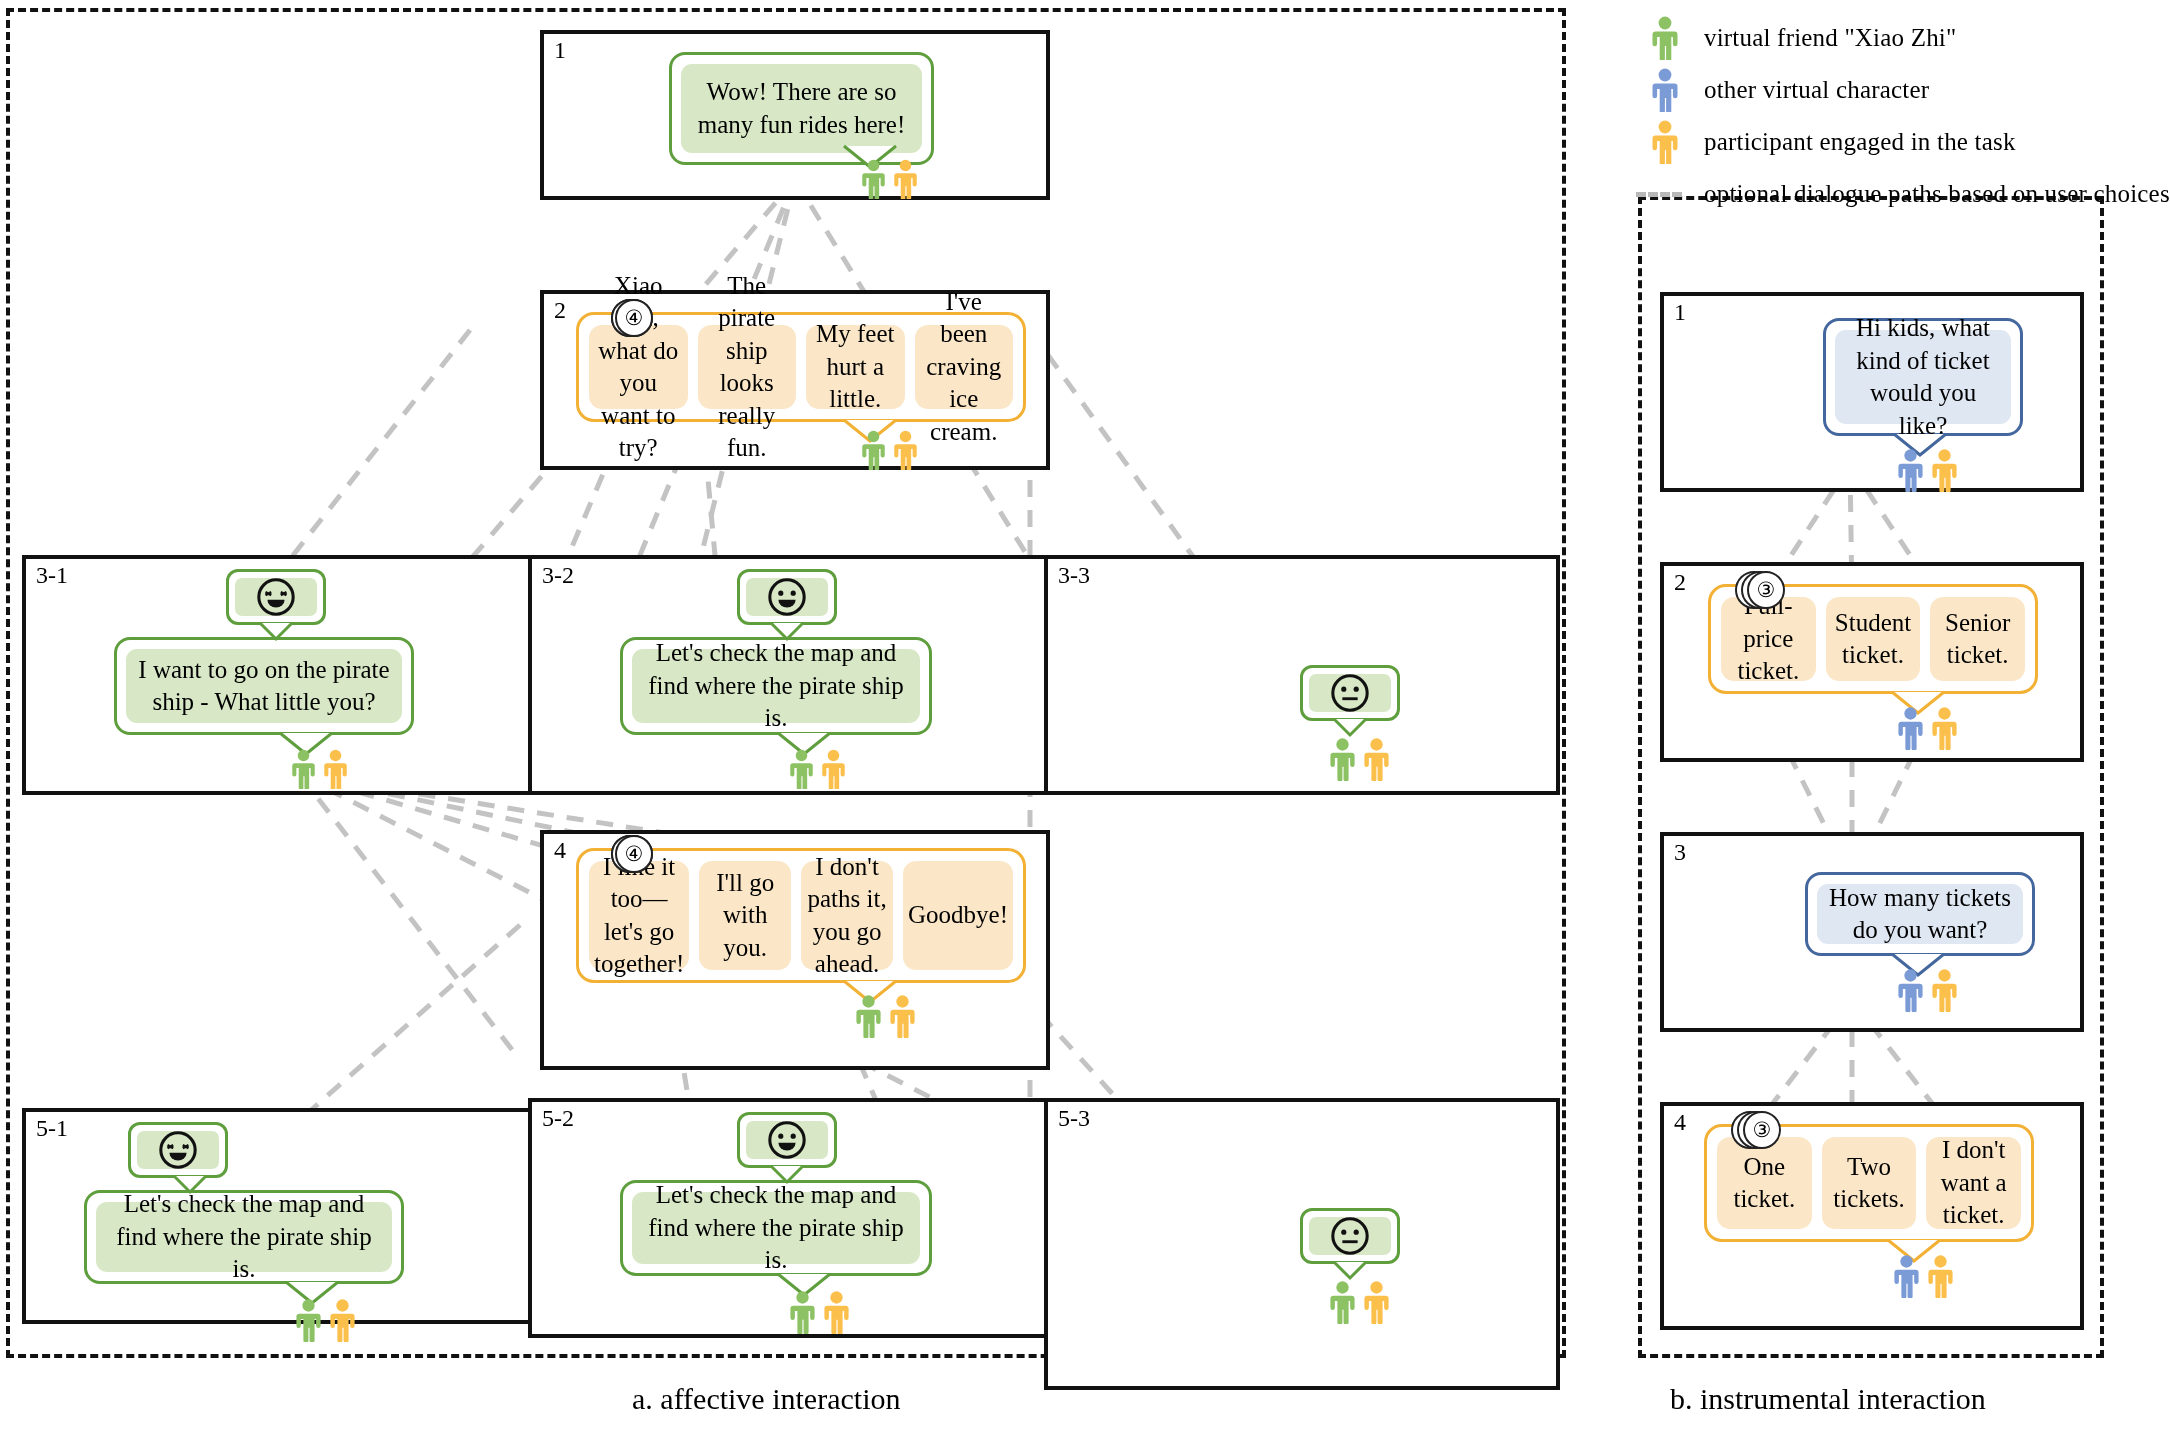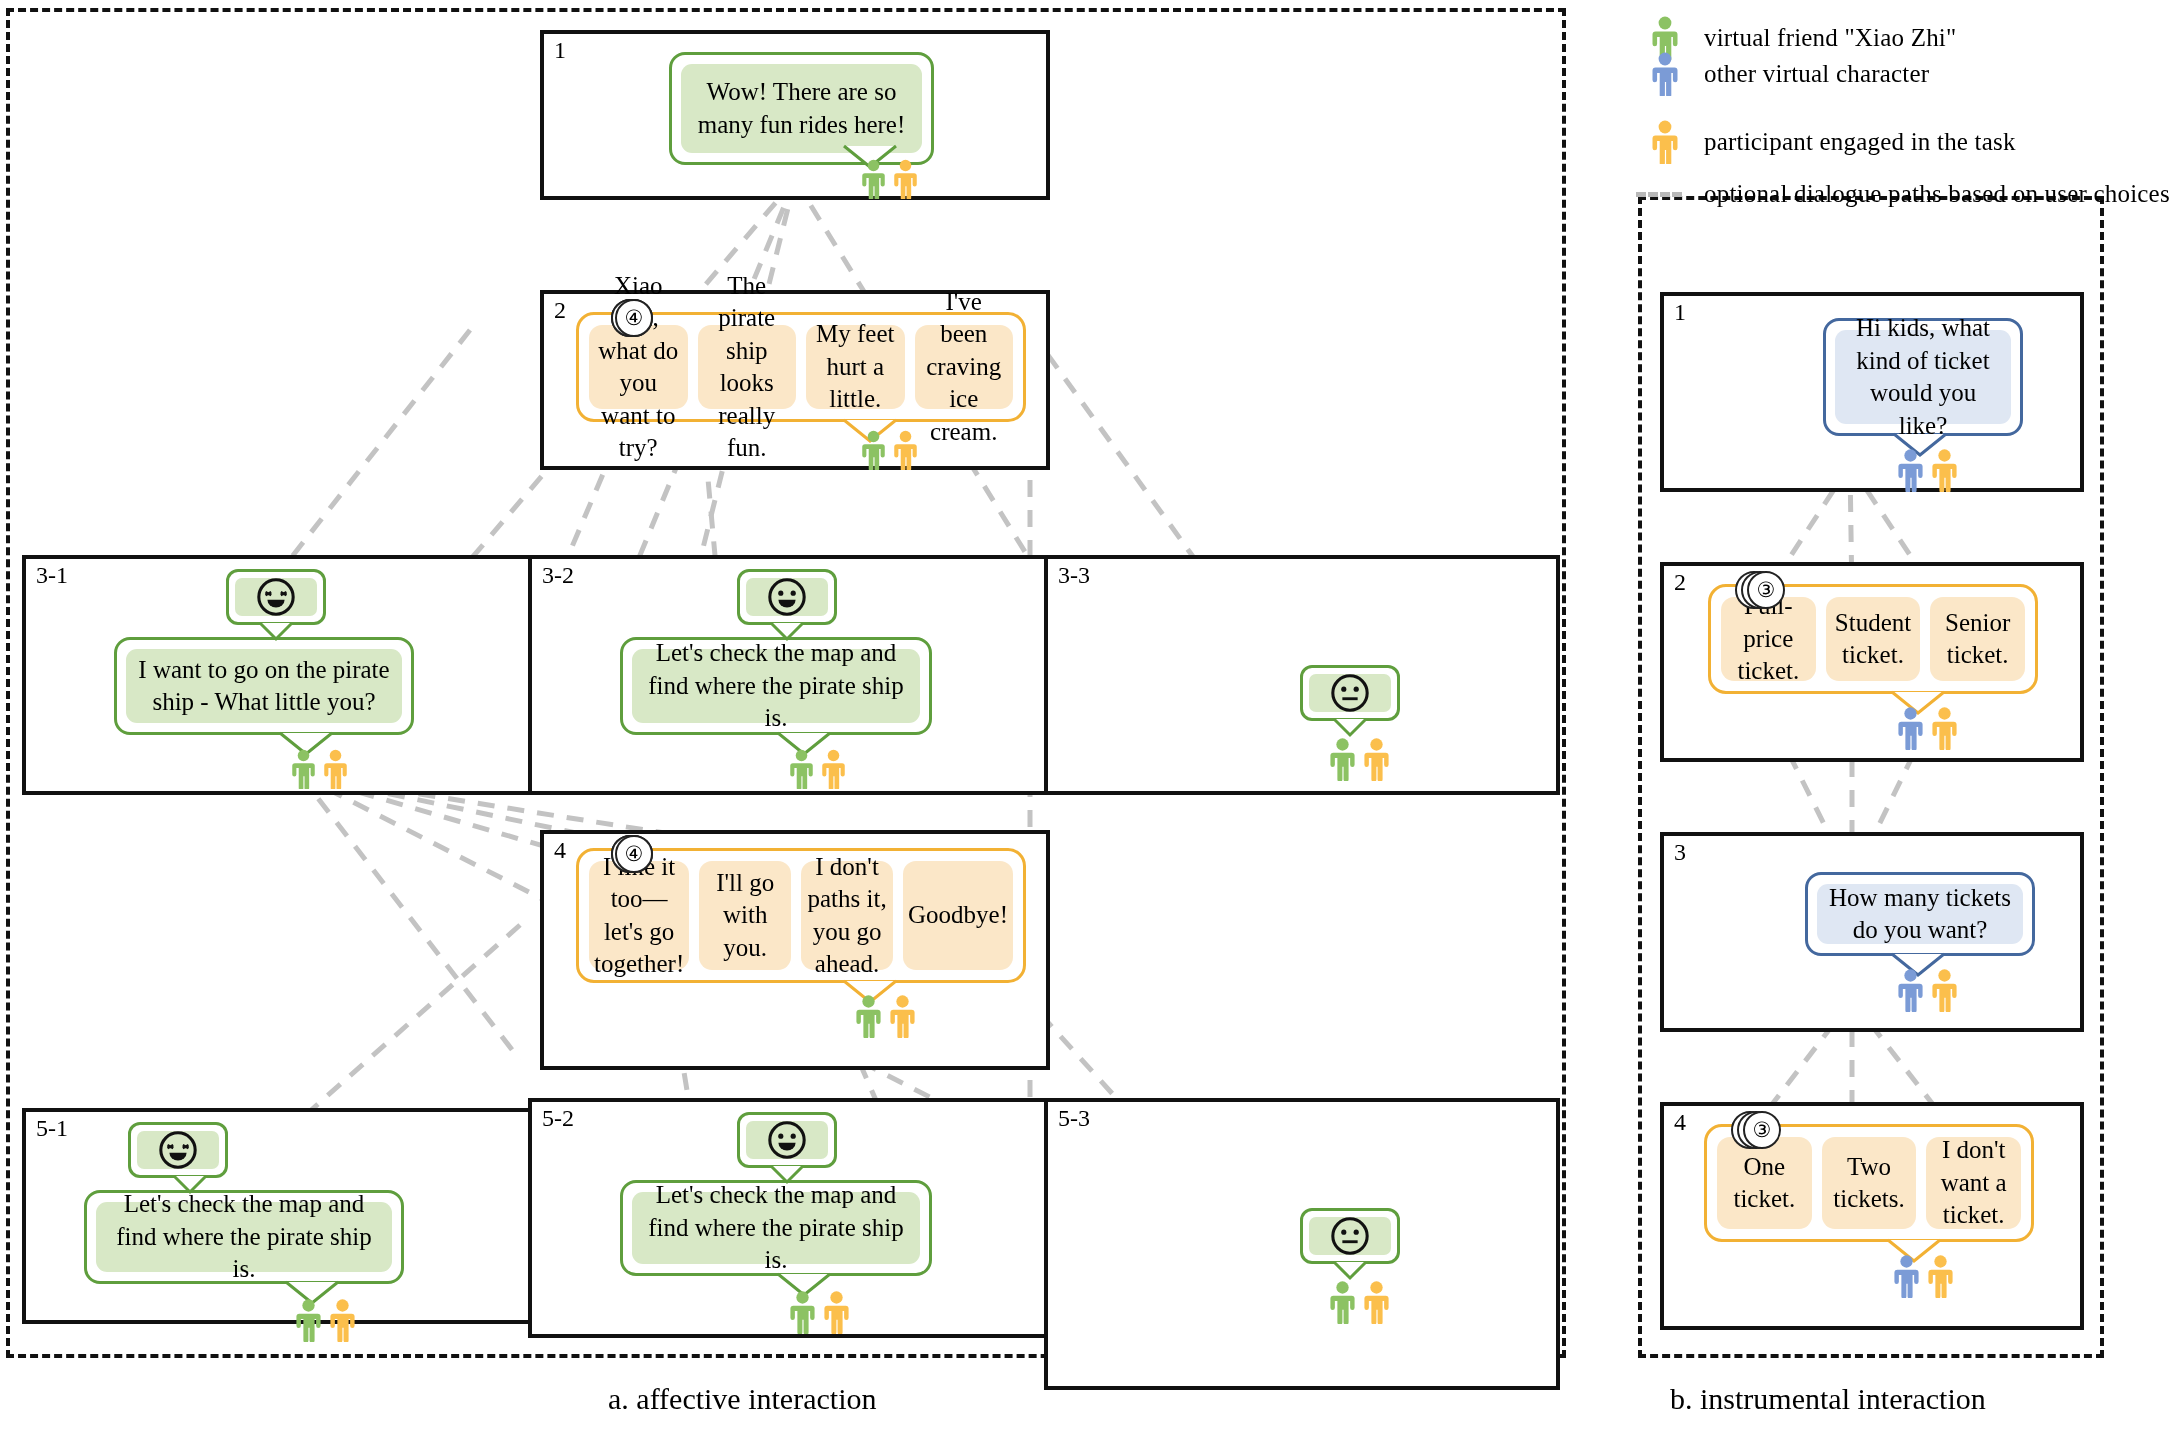--- a/index.html
+++ b/index.html
@@ -8,21 +8,21 @@
 
   
   .sec-dashed{position:absolute;border:4px dashed #111;box-sizing:border-box;}
   #sec-affective{left:6px;top:8px;width:1560px;height:1350px;}
   #sec-instrumental{left:1638px;top:196px;width:466px;height:1162px;}
 
   
   #legend{position:absolute;left:1648px;top:8px;width:520px;height:180px;}
   .lg-row{position:absolute;left:0;height:44px;display:flex;align-items:center;gap:22px;}
   .lg-row .lg-txt{font-size:25px;white-space:nowrap;letter-spacing:.2px;}
-  #lg0{top:8px;} #lg1{top:44px;justify-content:space-between;} #lg2{top:112px;} #lg3{top:164px;}
+  #lg0{top:8px;} #lg1{top:60px;justify-content:space-between;} #lg2{top:112px;} #lg3{top:164px;}
   .lg-ico{width:34px;display:flex;justify-content:center;}
   .lg-dash{width:58px;height:0;border-top:5px dashed #b8b8b8;margin-left:-12px;}
 
   
   .panel{position:absolute;border:4px solid #111;box-sizing:border-box;background:#fff;}
   .pnum{position:absolute;left:10px;top:4px;font-size:24px;line-height:1;}
 
   
   #paths{position:absolute;left:0;top:0;width:2170px;height:1442px;pointer-events:none;}
 
@@ -513,14 +513,14 @@
         <circle cx="15" cy="7" r="6.4" fill="#7b9bd6"></circle>
         <path d="M5.5 15.5h19a3 3 0 0 1 3 3v9.5a2.3 2.3 0 0 1-4.6 0v-7h-1.6v22a2.6 2.6 0 0 1-5.2 0V30h-1.2v13a2.6 2.6 0 0 1-5.2 0V21H7.1v7a2.3 2.3 0 0 1-4.6 0v-9.5a3 3 0 0 1 3-3z" fill="#7b9bd6"></path>
       </svg>
     <svg width="29" height="44" viewBox="0 0 30 44">
         <circle cx="15" cy="7" r="6.4" fill="#fbbf4c"></circle>
         <path d="M5.5 15.5h19a3 3 0 0 1 3 3v9.5a2.3 2.3 0 0 1-4.6 0v-7h-1.6v22a2.6 2.6 0 0 1-5.2 0V30h-1.2v13a2.6 2.6 0 0 1-5.2 0V21H7.1v7a2.3 2.3 0 0 1-4.6 0v-9.5a3 3 0 0 1 3-3z" fill="#fbbf4c"></path>
       </svg>
   </div>
 </div>
 
-<div class="cap" style="left:608px;top:1382px;">a. affective interaction</div>
+<div class="cap" style="left:632px;top:1382px;">a. affective interaction</div>
 <div class="cap" style="left:1670px;top:1382px;">b. instrumental interaction</div>
 
 </body></html>

